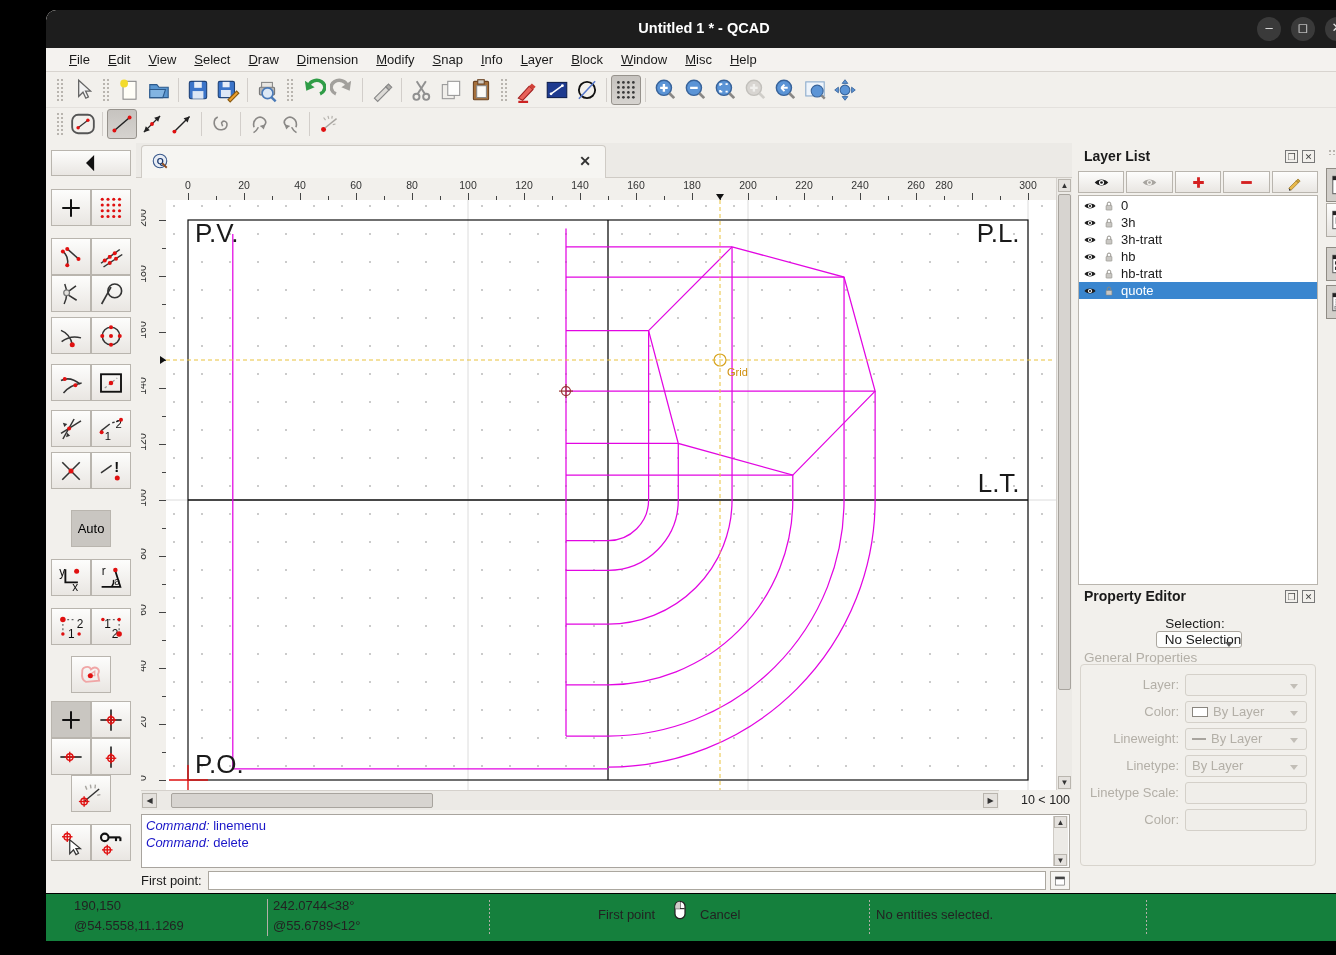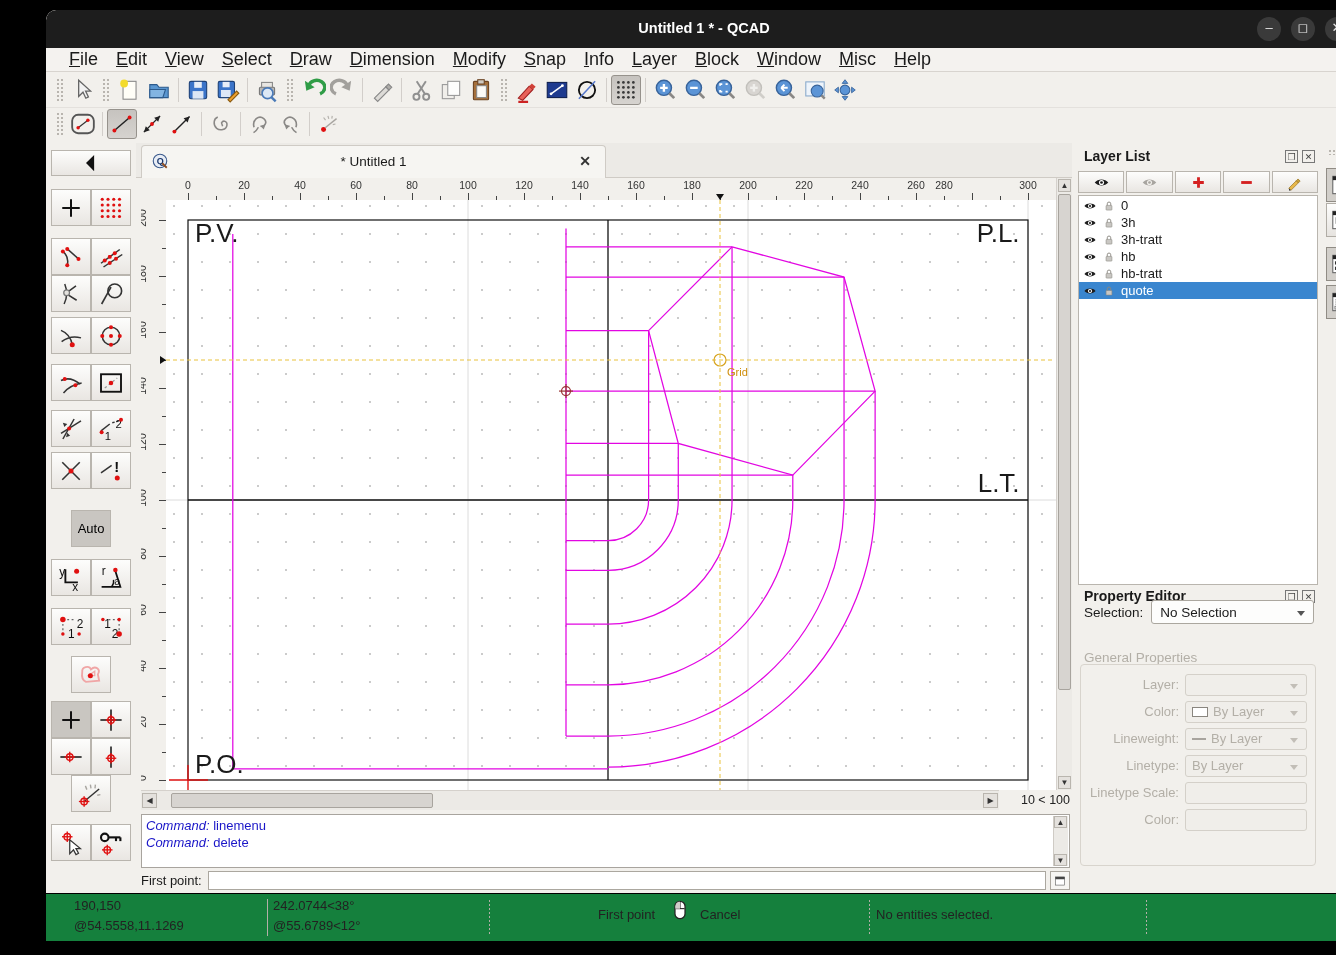--- a/index.html
+++ b/index.html
@@ -4,21 +4,21 @@
 <style>
   * { margin:0; padding:0; box-sizing:border-box; }
   html,body { width:1336px; height:955px; background:#000; font-family:"Liberation Sans",sans-serif; overflow:hidden; }
   #win { position:absolute; left:10px; top:10px; width:1316px; height:931px; background:#f2f0ec; border-radius:10px 10px 0 0; overflow:hidden;margin-left:36px; }
   
   #titlebar { position:absolute; left:0; top:0; width:100%; height:38px; background:#1d1d1d; border-radius:10px 10px 0 0; }
   #title-text { position:absolute; width:100%; text-align:center; top:10px; color:#fff; font-size:14.5px; font-weight:700; }
   .winbtn { position:absolute; top:7px; width:24px; height:24px; border-radius:12px; background:#3a3a3a; color:#e8e8e8; text-align:center; line-height:22px; font-size:13px; }
   
   #menubar { position:absolute; left:0; top:38px; width:100%; height:24px; background:#f4f2ef; border-bottom:1px solid #d8d4cf; display:flex; align-items:center; padding-left:14px; }
-  .menu-item { font-size:18px; color:#1a1a1a; padding:2px 9px; }
+  .menu-item { font-size:13px; color:#1a1a1a; padding:2px 9px; }
   .menu-item u { text-decoration:underline; }
   
   #toolbar1 { position:absolute; left:0; top:62px; width:100%; height:35px; display:flex; align-items:center; padding-left:6px; }
   #toolbar2 { position:absolute; left:0; top:97px; width:100%; height:33px; display:flex; align-items:center; padding-left:6px; border-top:1px solid #e4e1dd; }
   .tb-handle { width:8px; height:24px; margin:0 4px; background-image:radial-gradient(circle,#b9b5af 1px,transparent 1.2px); background-size:4px 4px; }
   .tb-sep { width:1px; height:24px; background:#d2ceca; margin:0 4px; }
   .tbtn { width:30px; height:30px; border:1px solid transparent; border-radius:3px; display:flex; align-items:center; justify-content:center; }
   .tbtn.pressed { background:linear-gradient(#c6c3bf,#d6d3cf); border:1px solid #96928c; }
   .tbtn.disabled { opacity:.45; }
   
@@ -61,21 +61,21 @@
   
   #rightpanels { position:absolute; left:1028px; top:133px; width:248px; bottom:48px; background:#f2f0ec; }
   .panel-title { font-size:14px; font-weight:700; color:#1a1a1a; }
   .ptitle-btn { width:13px; height:13px; border:1px solid #777; background:#f2f0ec; display:inline-flex; align-items:center; justify-content:center; font-size:9px; color:#444; }
   #layer-toolbar { position:absolute; left:4px; top:23px; right:4px; height:22px; display:flex; gap:2px; }
   .lt-btn { flex:1; background:linear-gradient(#fdfdfc,#e9e6e2); border:1px solid #b9b5ae; display:flex; align-items:center; justify-content:center; }
   #layer-list { position:absolute; left:4px; top:47px; right:4px; height:390px; background:#fff; border:1px solid #b9b5ae; padding-top:1px; }
   .layer-row { height:17px; display:flex; align-items:center; font-size:13px; color:#1a1a1a; padding-left:4px; gap:5px; }
   .layer-row.selected { background:#3a86cf; color:#fff; }
   #prop-editor { position:absolute; left:0; top:445px; right:0; bottom:0; }
-  #selection-row { position:absolute; left:10px; top:12px; right:8px; display:flex; align-items:center; }
+  #selection-row { position:absolute; left:10px; top:28px; right:8px; display:flex; align-items:center;flex-direction:column; }
   #selection-label { font-size:13.5px; color:#1a1a1a; margin-right:8px; }
   #selection-select { flex:1; height:24px; background:#fdfdfc; border:1px solid #aba79f; border-radius:3px; font-size:13.5px; color:#1a1a1a; display:flex; align-items:center; padding-left:8px; position:relative; }
   .dd-arrow { position:absolute; right:8px; top:10px; width:0; height:0; border-left:4.5px solid transparent; border-right:4.5px solid transparent; border-top:5px solid #555; }
   #genprops-label { position:absolute; left:10px; top:62px; font-size:13.5px; color:#b3afa7; }
   #prop-group { position:absolute; left:6px; top:76px; right:6px; height:202px; border:1px solid #d8d4cd; border-radius:4px; padding-top:8px; }
   .prop-row { display:flex; align-items:center; height:23px; margin:0 8px 4px 0; }
   .prop-label { width:104px; text-align:right; font-size:13px; color:#b3afa7; padding-right:6px; }
   .prop-ctrl { flex:1; height:22px; border:1px solid #d4d0c9; border-radius:3px; background:#f0eeea; font-size:13px; color:#b3afa7; display:flex; align-items:center; padding-left:6px; position:relative; }
   .prop-ctrl .dd-arrow { border-top-color:#c2beb7; }
   .swatch { width:16px; height:10px; border:1.5px solid #8a867f; background:#fff; margin-right:5px; }
@@ -636,21 +636,20 @@
       </div>
     </div>
 
   <div id="tabbar">
     <div id="tab-active">
       <span id="tab-qicon"><svg viewBox="0 0 24 24" width="18" height="18">
             <circle cx="12" cy="12" r="9" fill="#e8edf5" stroke="#3b5a8c" stroke-width="1.5"></circle>
             <text x="7.5" y="16.5" font-size="12" font-weight="bold" fill="#16346b" font-family="sans-serif">Q</text>
             <line x1="15" y1="15" x2="21" y2="21" stroke="#8a4a20" stroke-width="2.4"></line>
           </svg></span>
-      <div id="tab-title">* Untitled 1</div>
       <div id="tab-close">✕</div>
     </div>
   </div>
   <div id="hruler">
       <div class="hr-tick" style="left: 22px; height: 7px;"></div>
       <div class="hr-label" style="left: 22px;">0</div>
       <div class="hr-tick" style="left: 50px; height: 4px;"></div>
       <div class="hr-tick" style="left: 78px; height: 7px;"></div>
       <div class="hr-label" style="left: 78px;">20</div>
       <div class="hr-tick" style="left: 106px; height: 4px;"></div>

